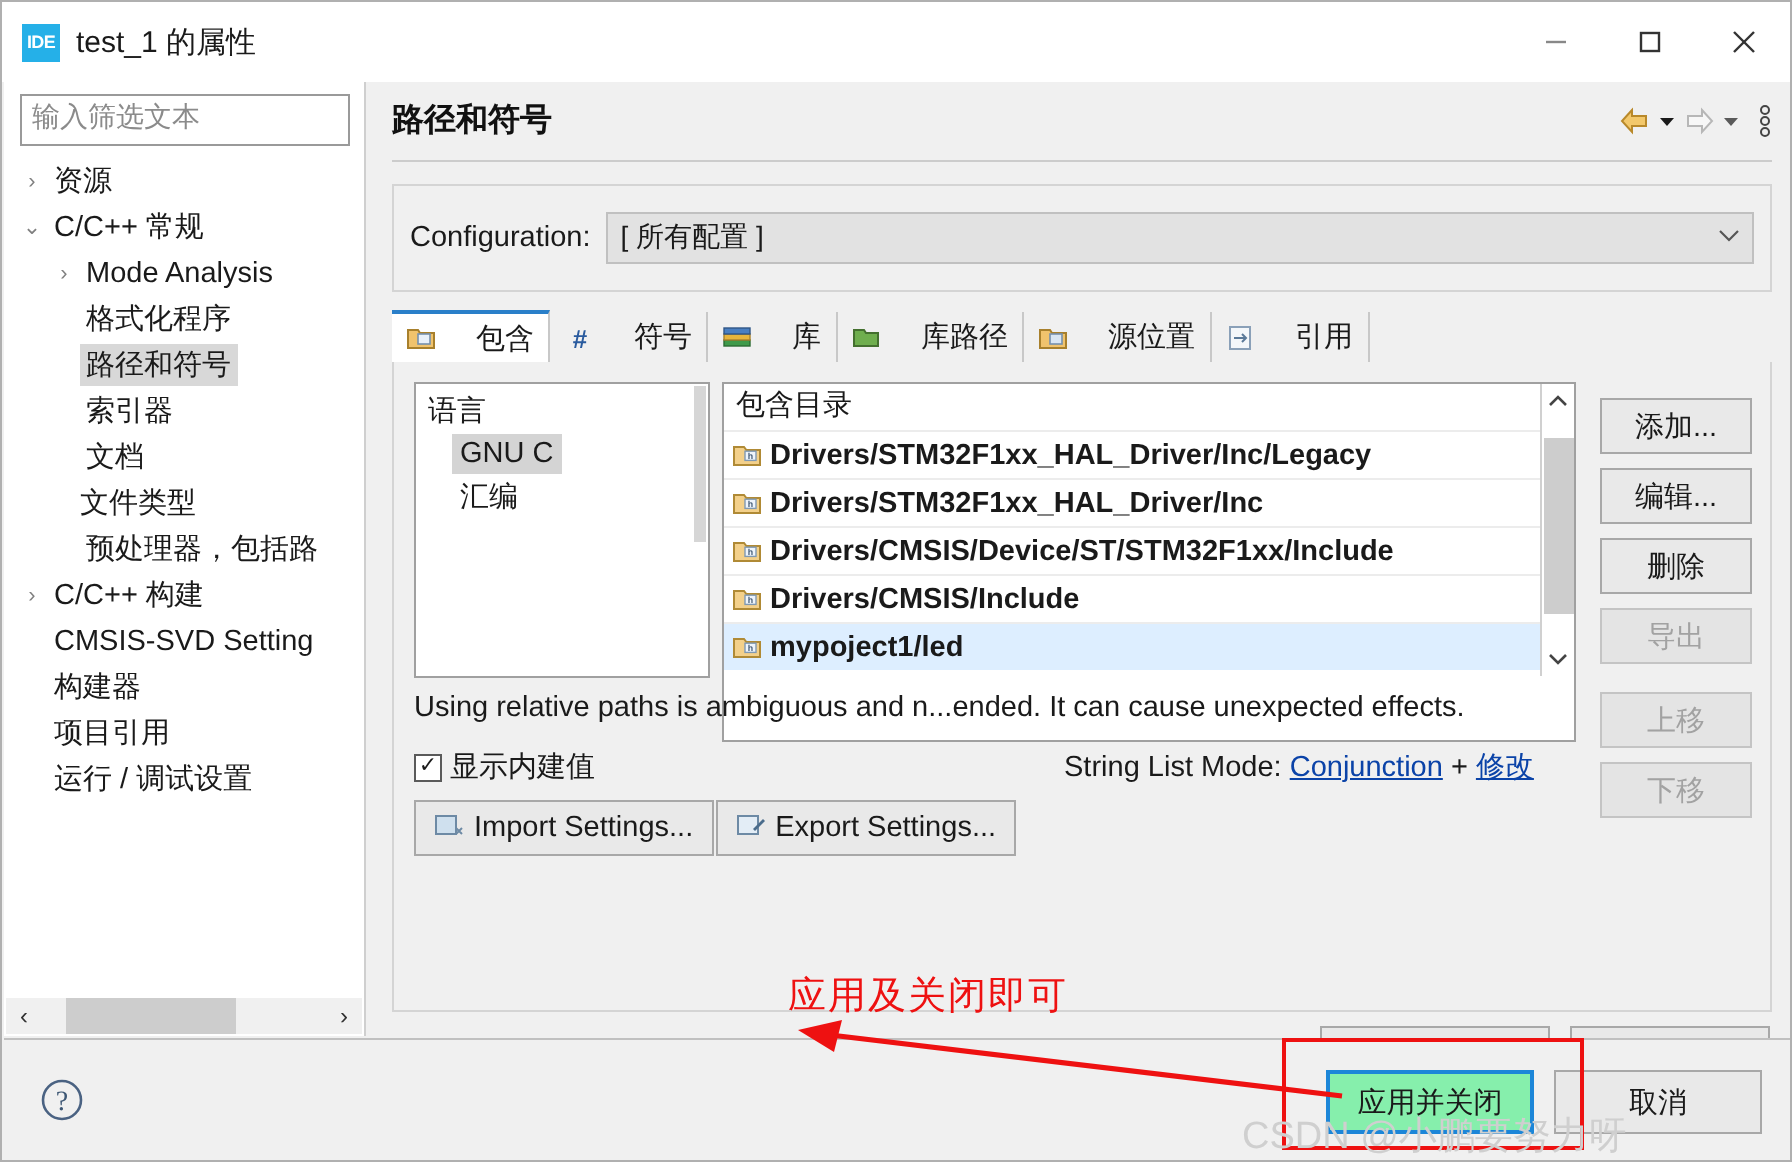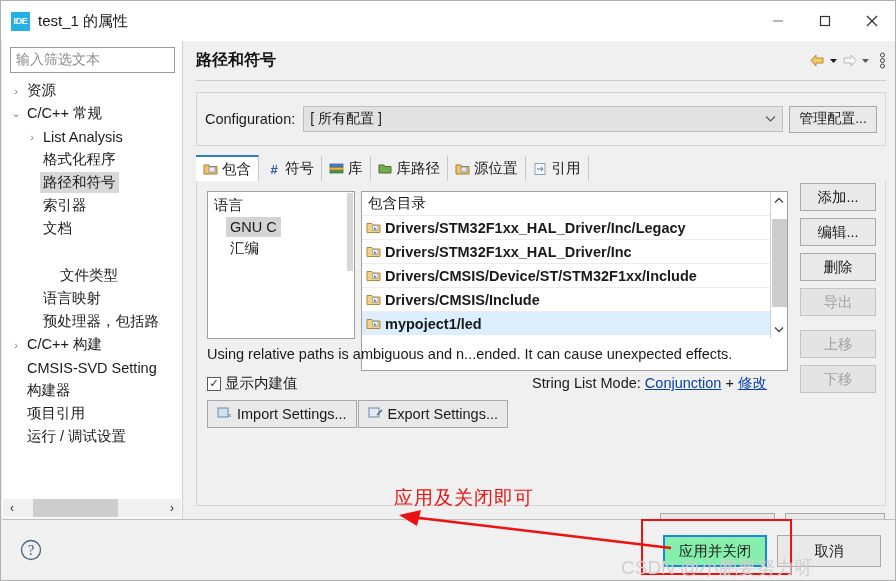--- a/index.html
+++ b/index.html
@@ -126,21 +126,21 @@
     display: flex; align-items: center; justify-content: center;
     font-size: 14px; padding: 0 7px;
   }
 
   
   .tabs {
     position: absolute; left: 12px; top: 114px; width: 690px; height: 26px;
     display: flex; align-items: flex-end;
   }
   .tab {
-    height: 25px; display: flex; align-items: center; gap: 4px;
+    height: 25px; display: flex; align-items: center; gap: 20px;
     padding: 0 7px; font-size: 14.5px;
     border-right: 1px solid #c8c8c8;
     background: #f0f0f0; color: #1a1a1a;
   }
   .tab.active {
     background: #ffffff; border-top: 2px solid #2a7fc9;
     border-right: 1px solid #c8c8c8; color: #1a1a1a; height: 26px;
   }
   .tab-ico { width: 15px; height: 14px; display: flex; align-items: center; justify-content: center; }
 
@@ -195,21 +195,21 @@
     height: 17px; display: flex; align-items: center; justify-content: center;
     color: #555; font-size: 10px;
   }
   .inc-scroll .sb-thumb {
     position: absolute; left: 1px; top: 27px; width: 15px; height: 88px;
     background: #cdcdcd;
   }
 
   
   .side-btns {
-    position: absolute; right: 9px; top: 2px; width: 76px; text-align: center;
+    position: absolute; right: 9px; top: 18px; width: 76px; text-align: center;
   }
   .sbtn {
     width: 76px; height: 28px; margin-bottom: 7px;
     background: #e9e9e9; border: 1px solid #a8a8a8;
     display: flex; align-items: center; justify-content: center;
     font-size: 14.5px;
   }
   .sbtn.disabled { color: #a2a2a2; background: #e4e4e4; border-color: #c4c4c4; }
   .sbtn.gap { margin-top: 14px; }
 
@@ -319,45 +319,41 @@
         <div class="tree-row" style="padding-left: 6px;">
           <span class="twisty">›</span>
           <span class="tlabel">资源</span>
         </div>
         <div class="tree-row" style="padding-left: 6px;">
           <span class="twisty">⌄</span>
           <span class="tlabel">C/C++ 常规</span>
         </div>
         <div class="tree-row" style="padding-left: 22px;">
           <span class="twisty">›</span>
-          <span class="tlabel">List Analysis</span>
+          <span class="tlabel">Mode Analysis</span>
         </div>
         <div class="tree-row" style="padding-left: 22px;">
           <span class="twisty"></span>
           <span class="tlabel">格式化程序</span>
         </div>
         <div class="tree-row selected" style="padding-left: 22px;">
           <span class="twisty"></span>
           <span class="tlabel">路径和符号</span>
         </div>
         <div class="tree-row" style="padding-left: 22px;">
           <span class="twisty"></span>
           <span class="tlabel">索引器</span>
         </div>
         <div class="tree-row" style="padding-left: 22px;">
           <span class="twisty"></span>
           <span class="tlabel">文档</span>
         </div>
-        <div class="tree-row" style="padding-left: 39px; margin-top: 24px;">
+        <div class="tree-row" style="padding-left: 19px;">
           <span class="twisty"></span>
           <span class="tlabel">文件类型</span>
-        </div>
-        <div class="tree-row" style="padding-left: 22px;">
-          <span class="twisty"></span>
-          <span class="tlabel">语言映射</span>
         </div>
         <div class="tree-row" style="padding-left: 22px;">
           <span class="twisty"></span>
           <span class="tlabel">预处理器，包括路</span>
         </div>
         <div class="tree-row" style="padding-left: 6px;">
           <span class="twisty">›</span>
           <span class="tlabel">C/C++ 构建</span>
         </div>
         <div class="tree-row" style="padding-left: 6px;">
@@ -426,21 +422,20 @@
       <div class="config-row">
         <div class="config-label">Configuration:</div>
         <div class="config-combo">
           <span>[ 所有配置 ]</span>
           <span class="cchev">
             <svg width="11" height="8" viewBox="0 0 11 8">
                 <path d="M1 1.5 L5.5 6 L10 1.5" fill="none" stroke="#555" stroke-width="1.1"></path>
               </svg>
           </span>
         </div>
-        <div class="manage-btn">管理配置...</div>
       </div>
     </div>
 
     <div class="tabs" id="tabs">
         <div class="tab active">
           <span class="tab-ico">
             <svg width="15" height="14" viewBox="0 0 15 14">
               <path d="M1 3 H6 L7 4.5 H14 V12 H1 Z" fill="#f0c36d" stroke="#a8802c" stroke-width="1"></path>
               <rect x="6" y="5" width="6" height="5" fill="#e8f0fa" stroke="#7590ad" stroke-width="0.8"></rect>
             </svg>

